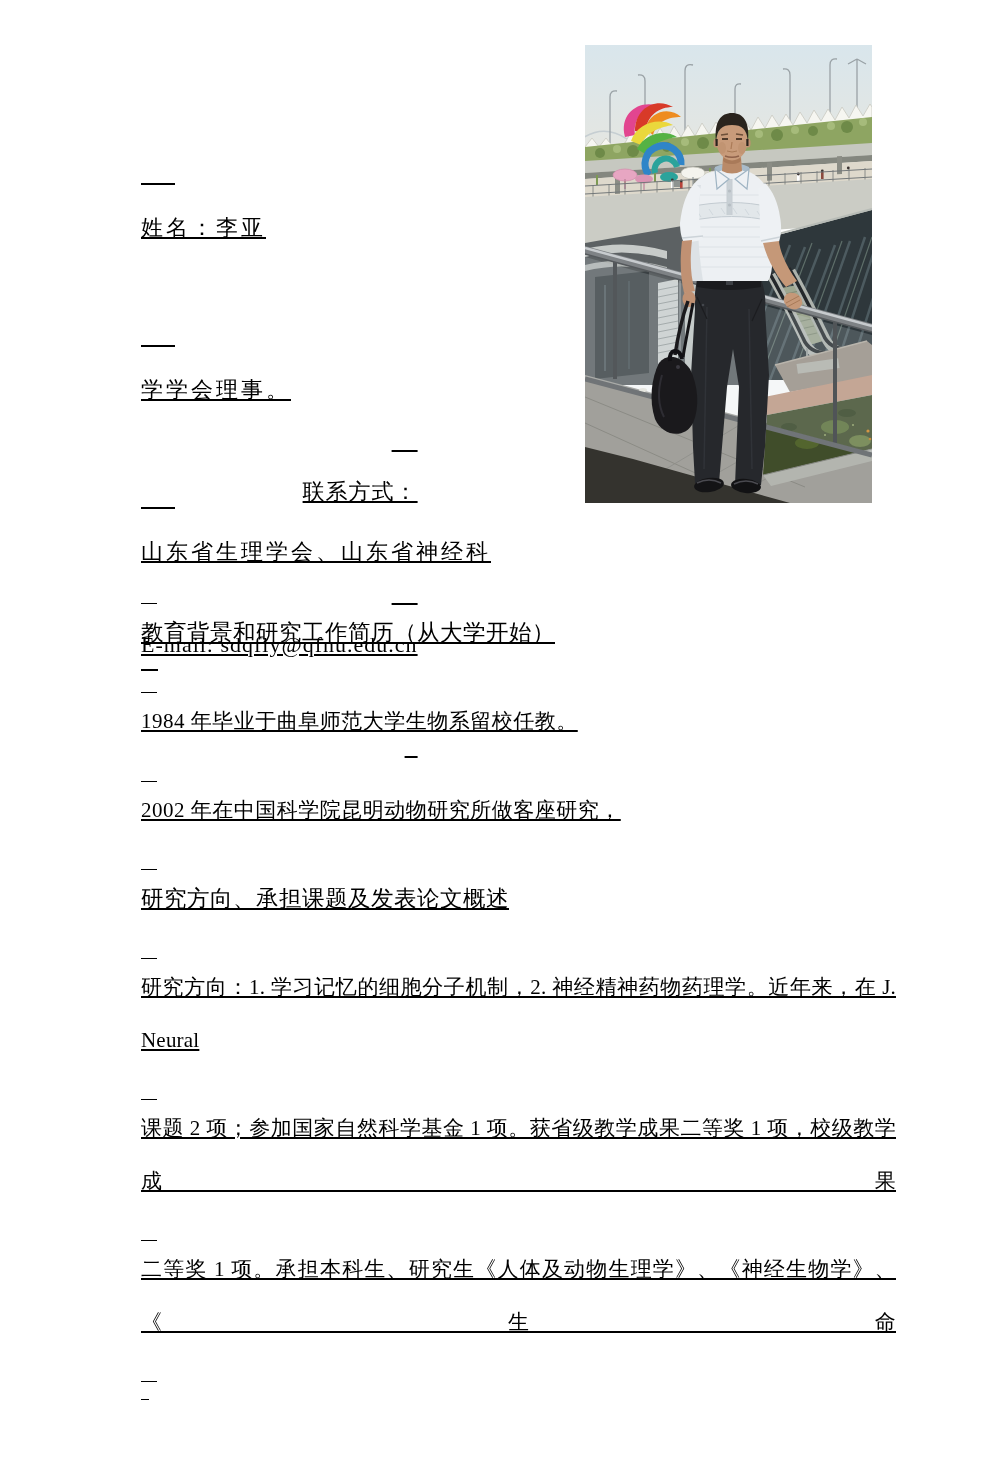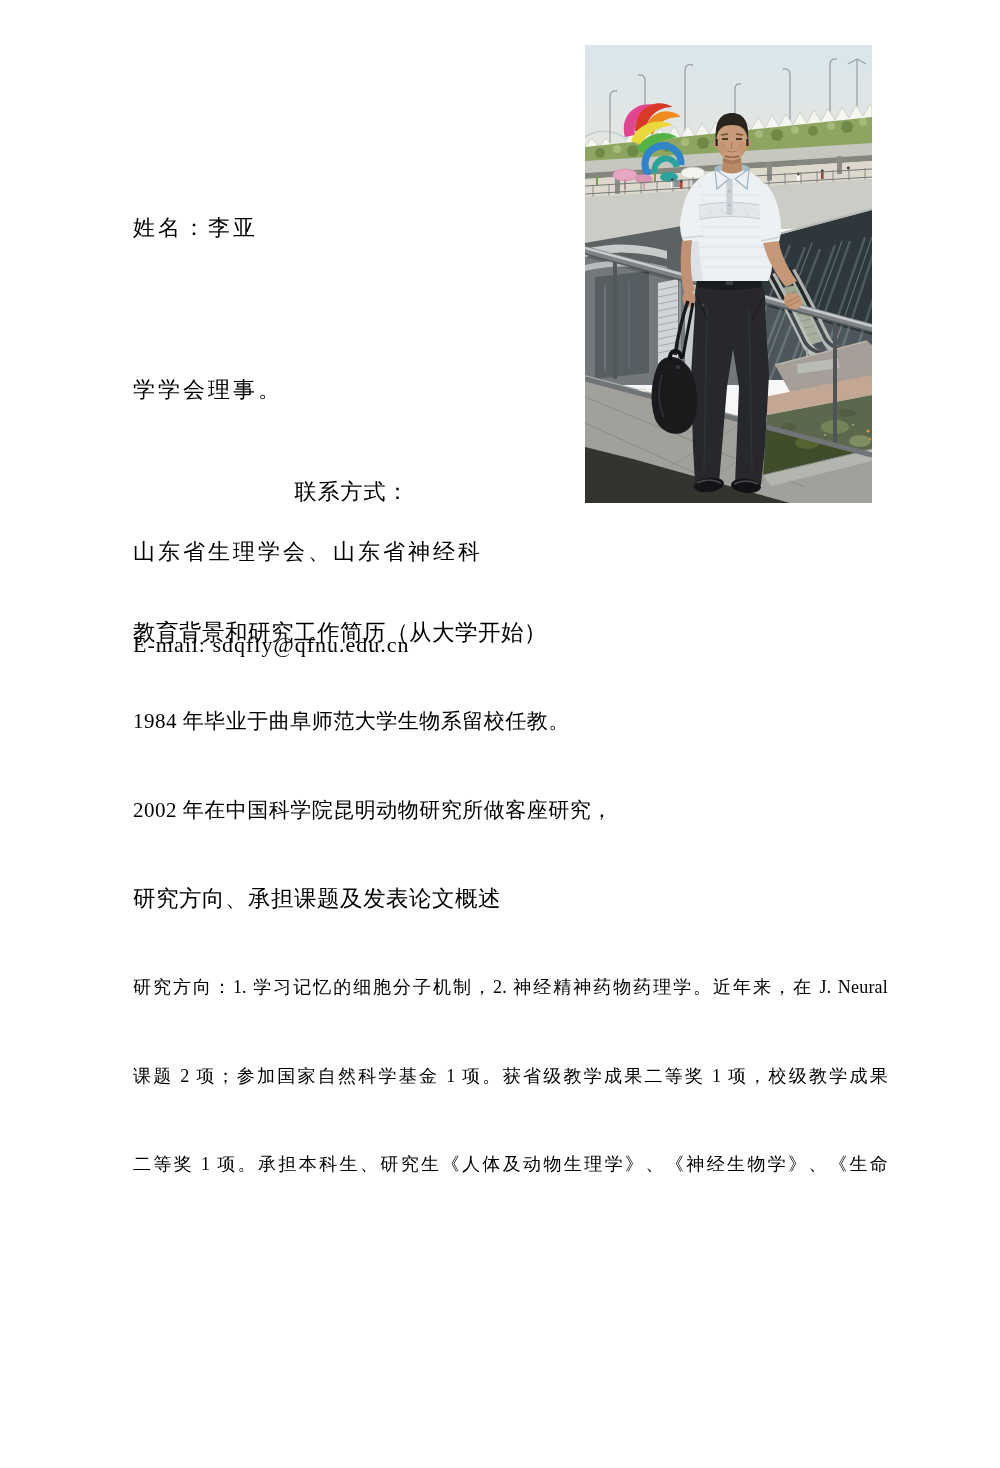--- a/index.html
+++ b/index.html
@@ -5,29 +5,29 @@
   html, body { margin: 0; padding: 0; background: #ffffff; }
   .page {
     position: relative;
     width: 1000px;
     height: 1468px;
     background: #ffffff;
     font-family: "Liberation Serif", "DejaVu Serif", serif;
     color: #000000;
     overflow: hidden;
   }
-  .tblock { position: absolute; left: 133px; white-space: pre; }
+  .tblock { position: absolute; left: 141px; white-space: pre; text-decoration: underline; }
   .intro   { top: 93px;  font-size: 22px; line-height: 54px; letter-spacing: 3px; }
   .contact { top: 364px; font-size: 22px; line-height: 51px; letter-spacing: 1px; text-align: right; }
   .edu     { top: 570px; }
   .edu .heading, .research .heading { font-size: 22.5px; line-height: 53px; letter-spacing: 0.5px; }
   .edu .bodyline { font-size: 21px; line-height: 52.5px; letter-spacing: 0.5px; }
   .research { top: 836px; width: 755px; }
   .research .pline {
-    font-size: 18px; line-height: 52.5px; letter-spacing: 0.2px;
+    font-size: 21px; line-height: 52.5px; letter-spacing: 0.2px;
     text-align: justify; text-align-last: justify; white-space: normal;
   }
   .photo {
     position: absolute; left: 585px; top: 45px; width: 287px; height: 458px;
     overflow: hidden;
   }
   .photo svg { display: block; width: 287px; height: 458px; }
 </style>
 </head>
 <body>

